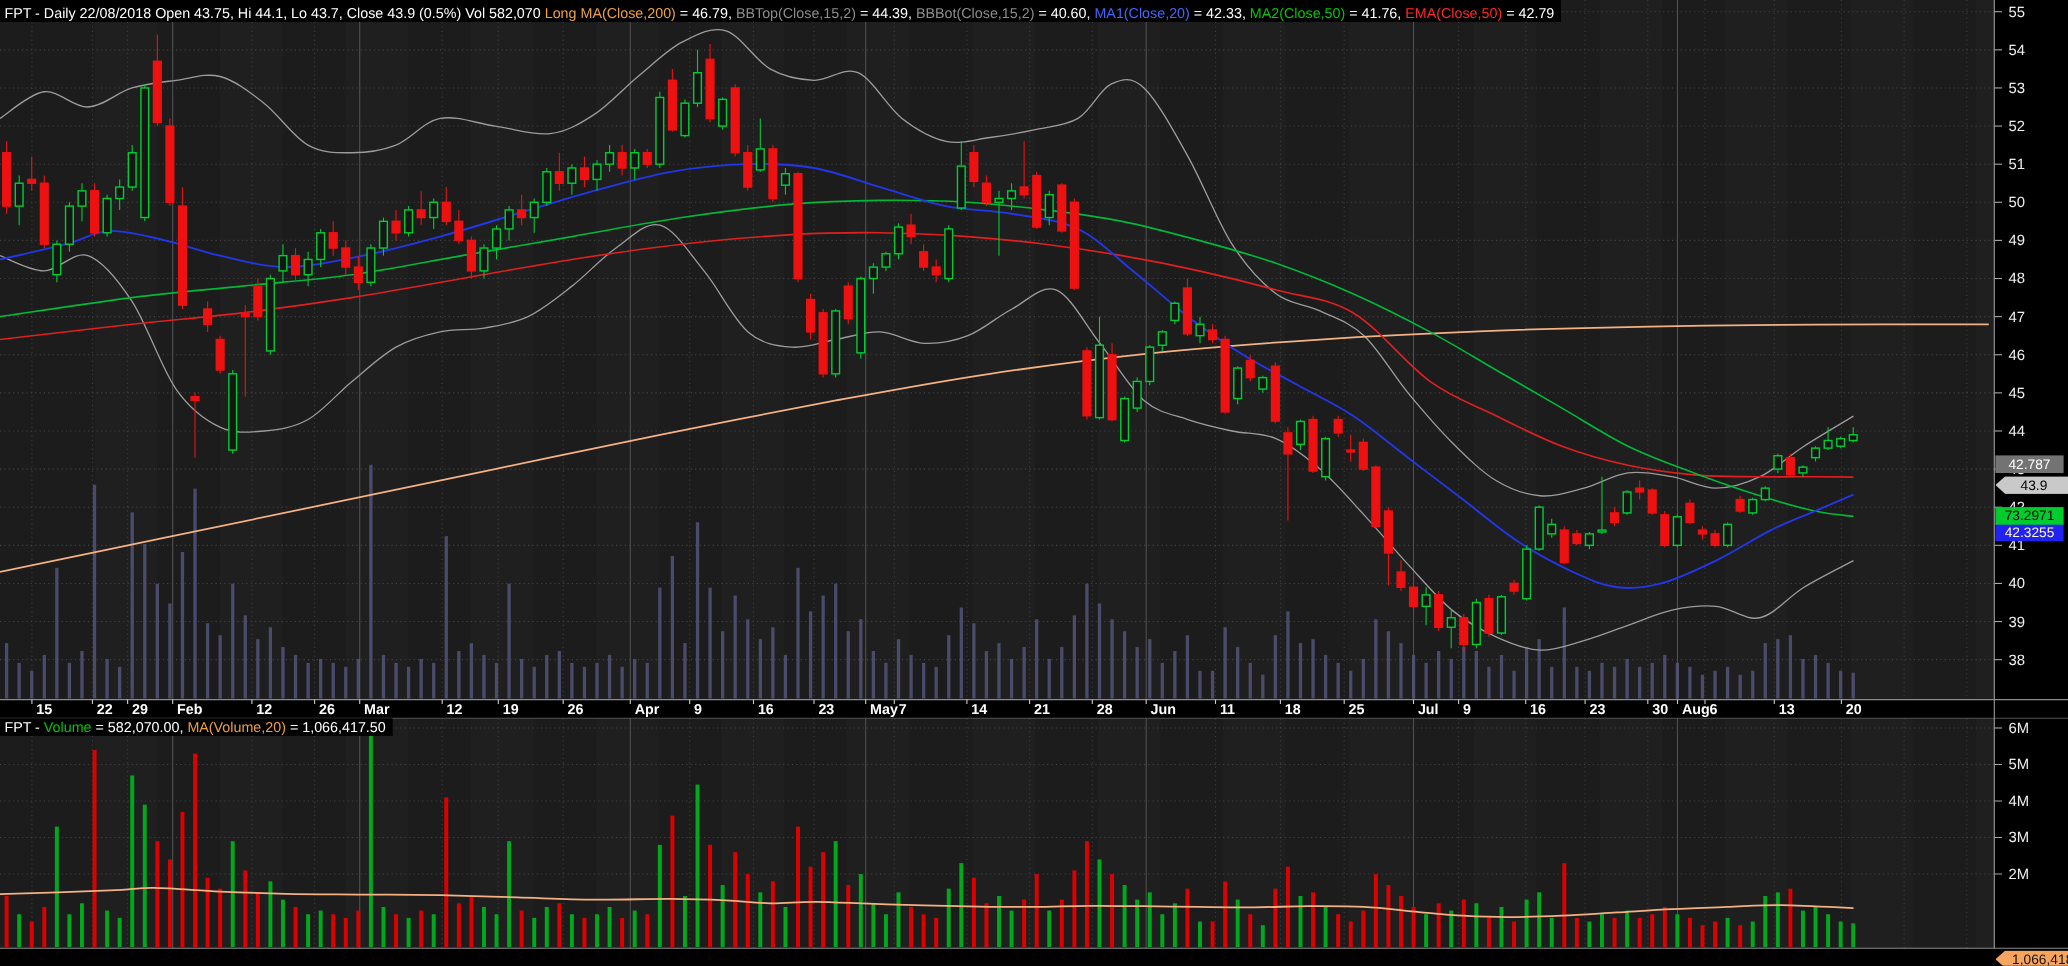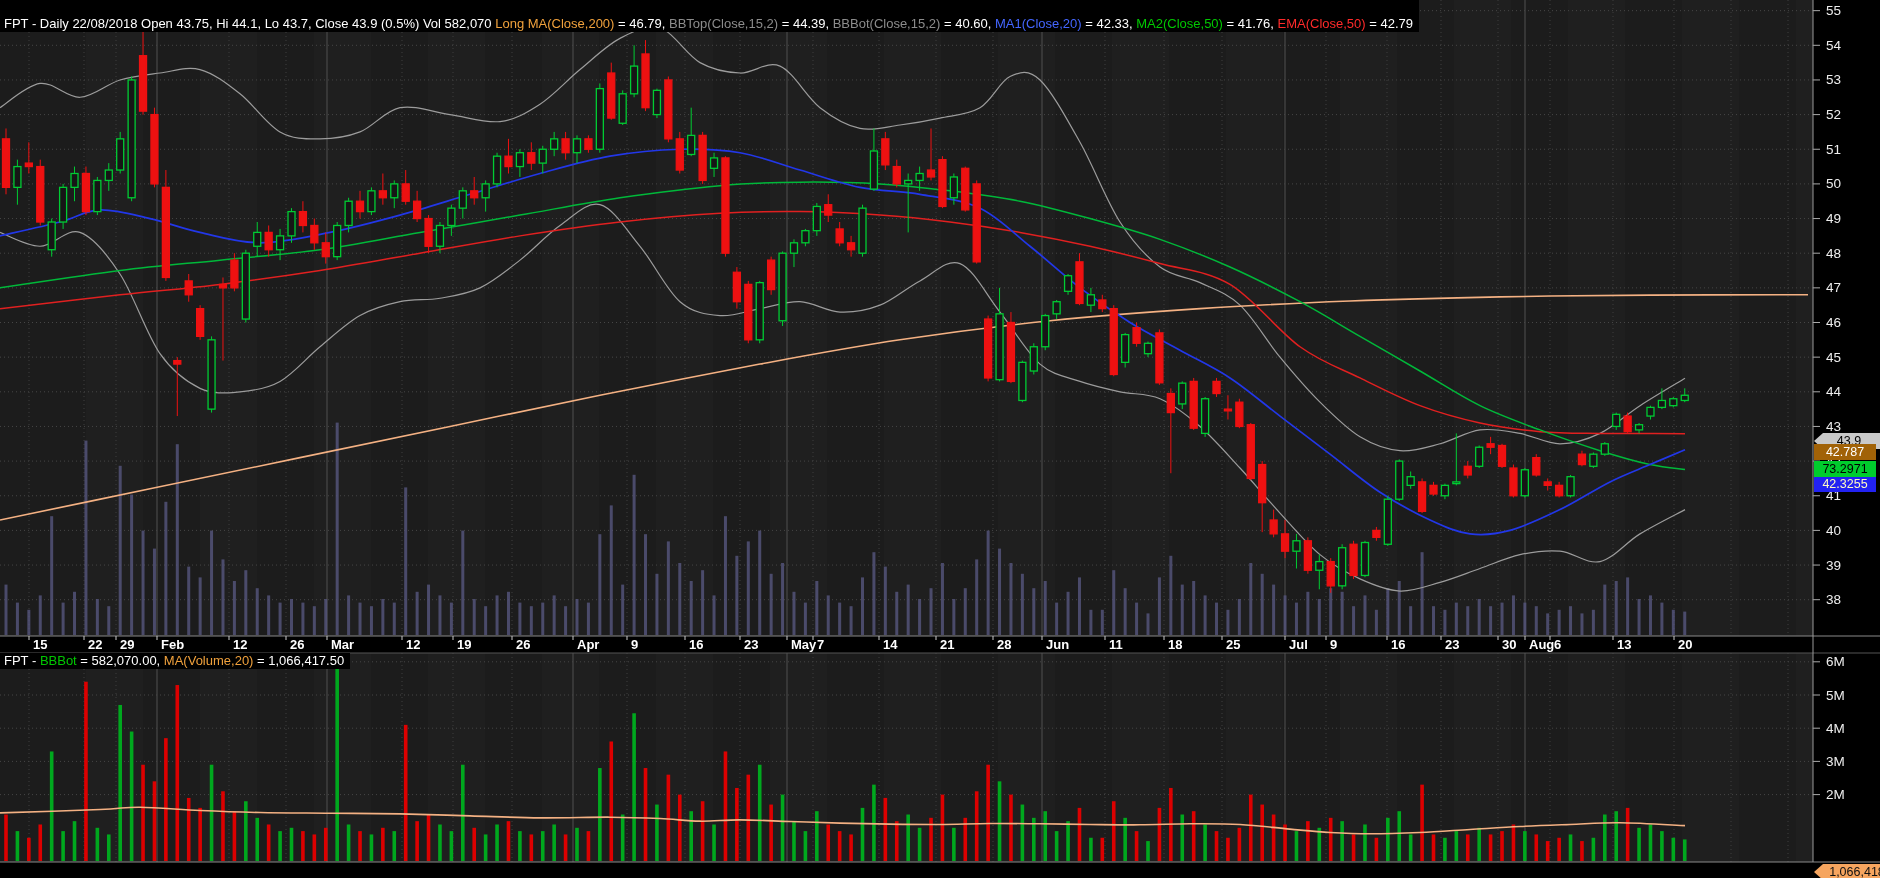--- a/index.html
+++ b/index.html
@@ -1,35 +1,35 @@
 <!DOCTYPE html>
 <html><head>
 <meta charset="utf-8">
 <style>
   html,body{margin:0;padding:0;background:#000;width:1880px;height:878px;overflow:hidden;
     font-family:"Liberation Sans",sans-serif;}
   #stage{position:relative;width:1880px;height:878px;background:#000;}
   svg{position:absolute;left:0;top:0;}
   .overlay{position:absolute;z-index:5;}
-  #title-bar{left:0;top:0;height:16px;line-height:16px;background:#000;padding:16px 6px 0 4px;
+  #title-bar{left:0;top:0;height:16px;line-height:16px;background:#000;padding:4px 6px 0 4px;
     font-size:13px;white-space:nowrap;color:#fff;}
   #vol-title{left:0;top:653px;height:16px;line-height:16px;background:#000;padding:0 6px 0 4px;
     font-size:13px;white-space:nowrap;color:#fff;}
   .seg-white{color:#ffffff}.seg-orange{color:#f0a13c}.seg-gray{color:#8c8c8c}
   .seg-blue{color:#4466ff}.seg-green{color:#00c800}.seg-red{color:#ff2a2a}
   #watermark{left:1012px;top:98px;width:470px;text-align:center;
     font-size:47px;font-weight:bold;letter-spacing:-1px;color:#f6c50e;
     -webkit-text-stroke:1.5px #55501a;
     text-shadow:2px 2px 0 #3c3a10,-1px -1px 0 #3c3a10,1px -1px 0 #3c3a10,-1px 1px 0 #3c3a10;
     z-index:3;}
   .tag{position:absolute;left:1814px;width:62px;height:16px;line-height:16px;z-index:6;
     font-size:12.5px;text-align:center;white-space:nowrap;}
   .tag.arrow{clip-path:polygon(0 50%,9px 0,100% 0,100% 100%,9px 100%);padding-left:4px;margin-top:46px;}
   #tag-close{top:387px;background:#c9c9c9;color:#000;}
-  #tag-ema{top:444px;background:#a16207;color:#fff;}
+  #tag-ema{top:414px;background:#737373;color:#fff;}
   #tag-ma1{top:442px;background:#2222f2;color:#fef9c3;margin-top:34px;}
   #tag-ma2{top:461px;background:#00cd2d;color:#000;}
   #tag-volma{top:818px;background:#f6a55f;color:#111;padding-left:12px;}
   #tag-vol{top:834px;background:#00c926;color:#000;padding-left:20px;}
 </style>
 </head>
 <body>
 
 <div id="stage">
   <svg id="chart" width="1880" height="878">
@@ -1181,21 +1181,21 @@
         <line x1="1613" y1="636" x2="1613" y2="640" stroke="#cccccc"></line>
         <text x="1617" y="649" fill="#ffffff" font-size="13px" font-weight="600" font-family="Liberation Sans, sans-serif">13</text>
         <line x1="1674" y1="636" x2="1674" y2="640" stroke="#cccccc"></line>
         <text x="1678" y="649" fill="#ffffff" font-size="13px" font-weight="600" font-family="Liberation Sans, sans-serif">20</text>
       </g>
     </svg>
 
 
   <div id="title-bar" class="overlay"><span class="seg-white">FPT - Daily 22/08/2018 Open 43.75, Hi 44.1, Lo 43.7, Close 43.9 (0.5%) Vol 582,070 </span><span class="seg-orange">Long MA(Close,200)</span><span class="seg-white"> = 46.79, </span><span class="seg-gray">BBTop(Close,15,2)</span><span class="seg-white"> = 44.39, </span><span class="seg-gray">BBBot(Close,15,2)</span><span class="seg-white"> = 40.60, </span><span class="seg-blue">MA1(Close,20)</span><span class="seg-white"> = 42.33, </span><span class="seg-green">MA2(Close,50)</span><span class="seg-white"> = 41.76, </span><span class="seg-red">EMA(Close,50)</span><span class="seg-white"> = 42.79</span></div>
 
-  <div id="vol-title" class="overlay"><span class="seg-white">FPT - </span><span class="seg-green">BBBot</span><span class="seg-white"> = 582,070.00, </span><span class="seg-orange">MA(Volume,20)</span><span class="seg-white"> = 1,066,417.50</span></div>
+  <div id="vol-title" class="overlay"><span class="seg-white">FPT - </span><span class="seg-green">Volume</span><span class="seg-white"> = 582,070.00, </span><span class="seg-orange">MA(Volume,20)</span><span class="seg-white"> = 1,066,417.50</span></div>
 
   <div id="tag-close" class="tag arrow">43.9</div>
   <div id="tag-ema" class="tag">42.787</div>
   <div id="tag-ma1" class="tag">42.3255</div>
   <div id="tag-ma2" class="tag">73.2971</div>
   <div id="tag-volma" class="tag arrow">1,066,418</div>
   <div id="tag-vol" class="tag arrow">582,070</div>
 </div>
 
 </body></html>

